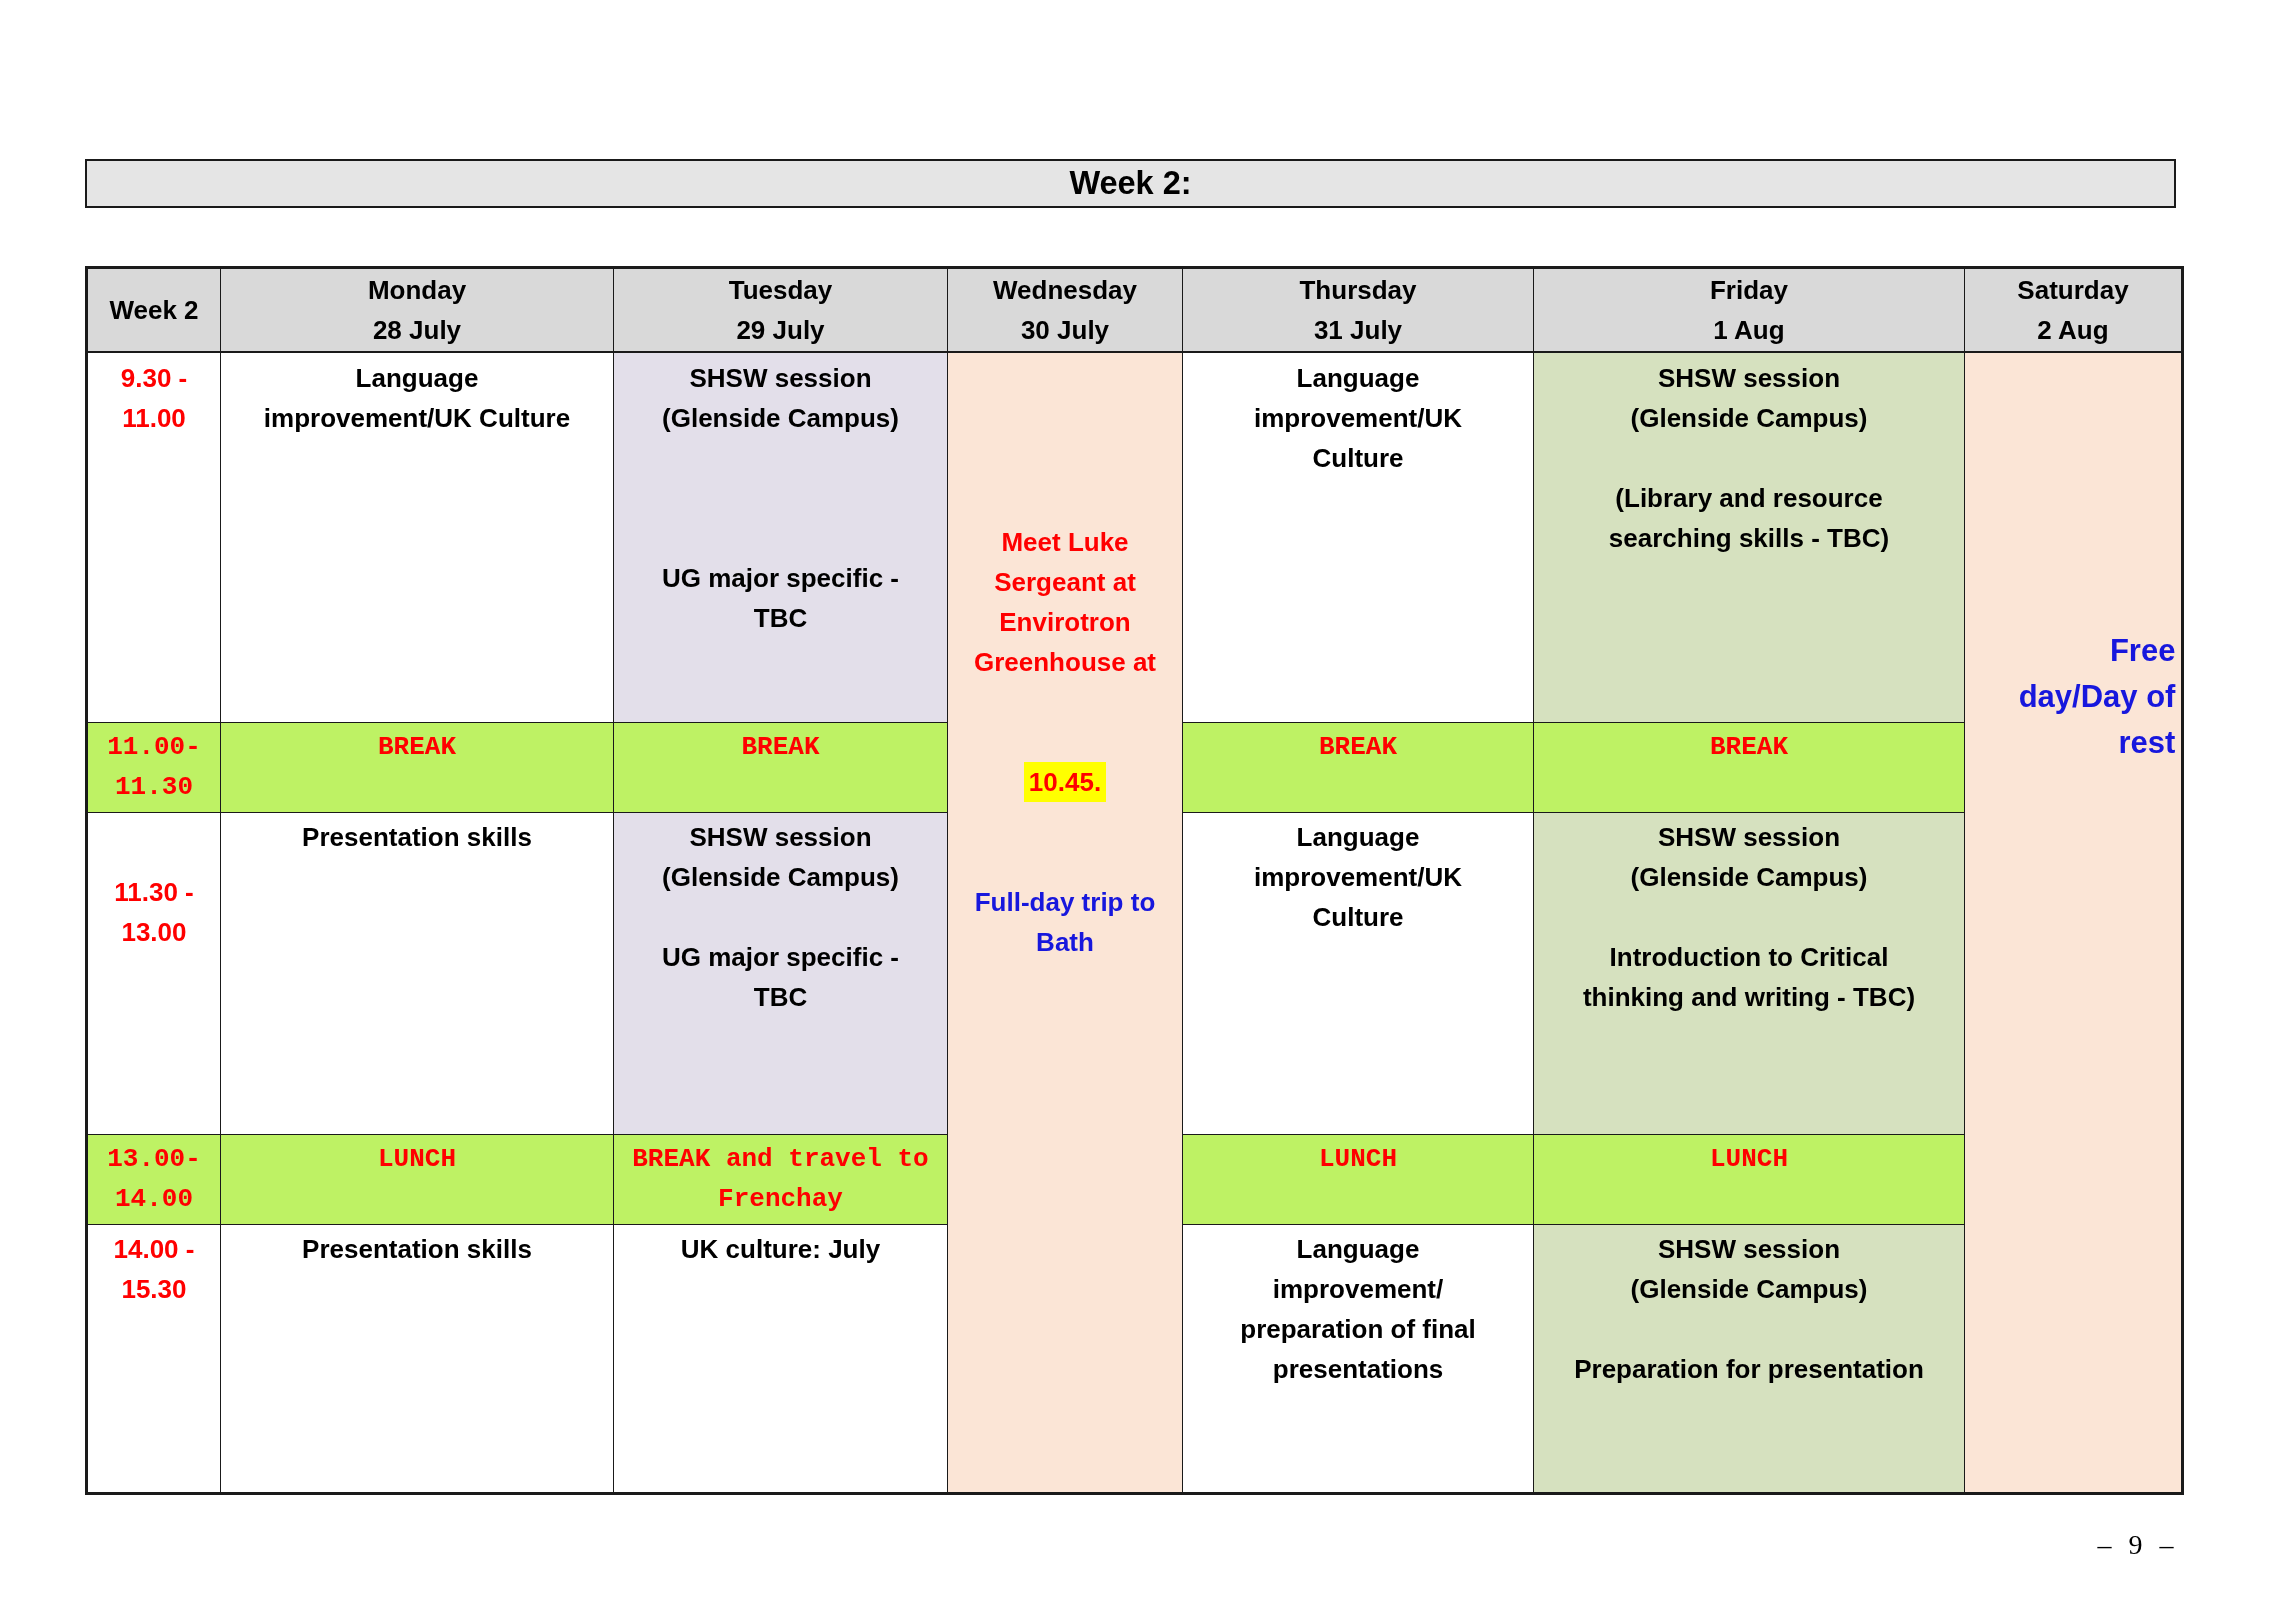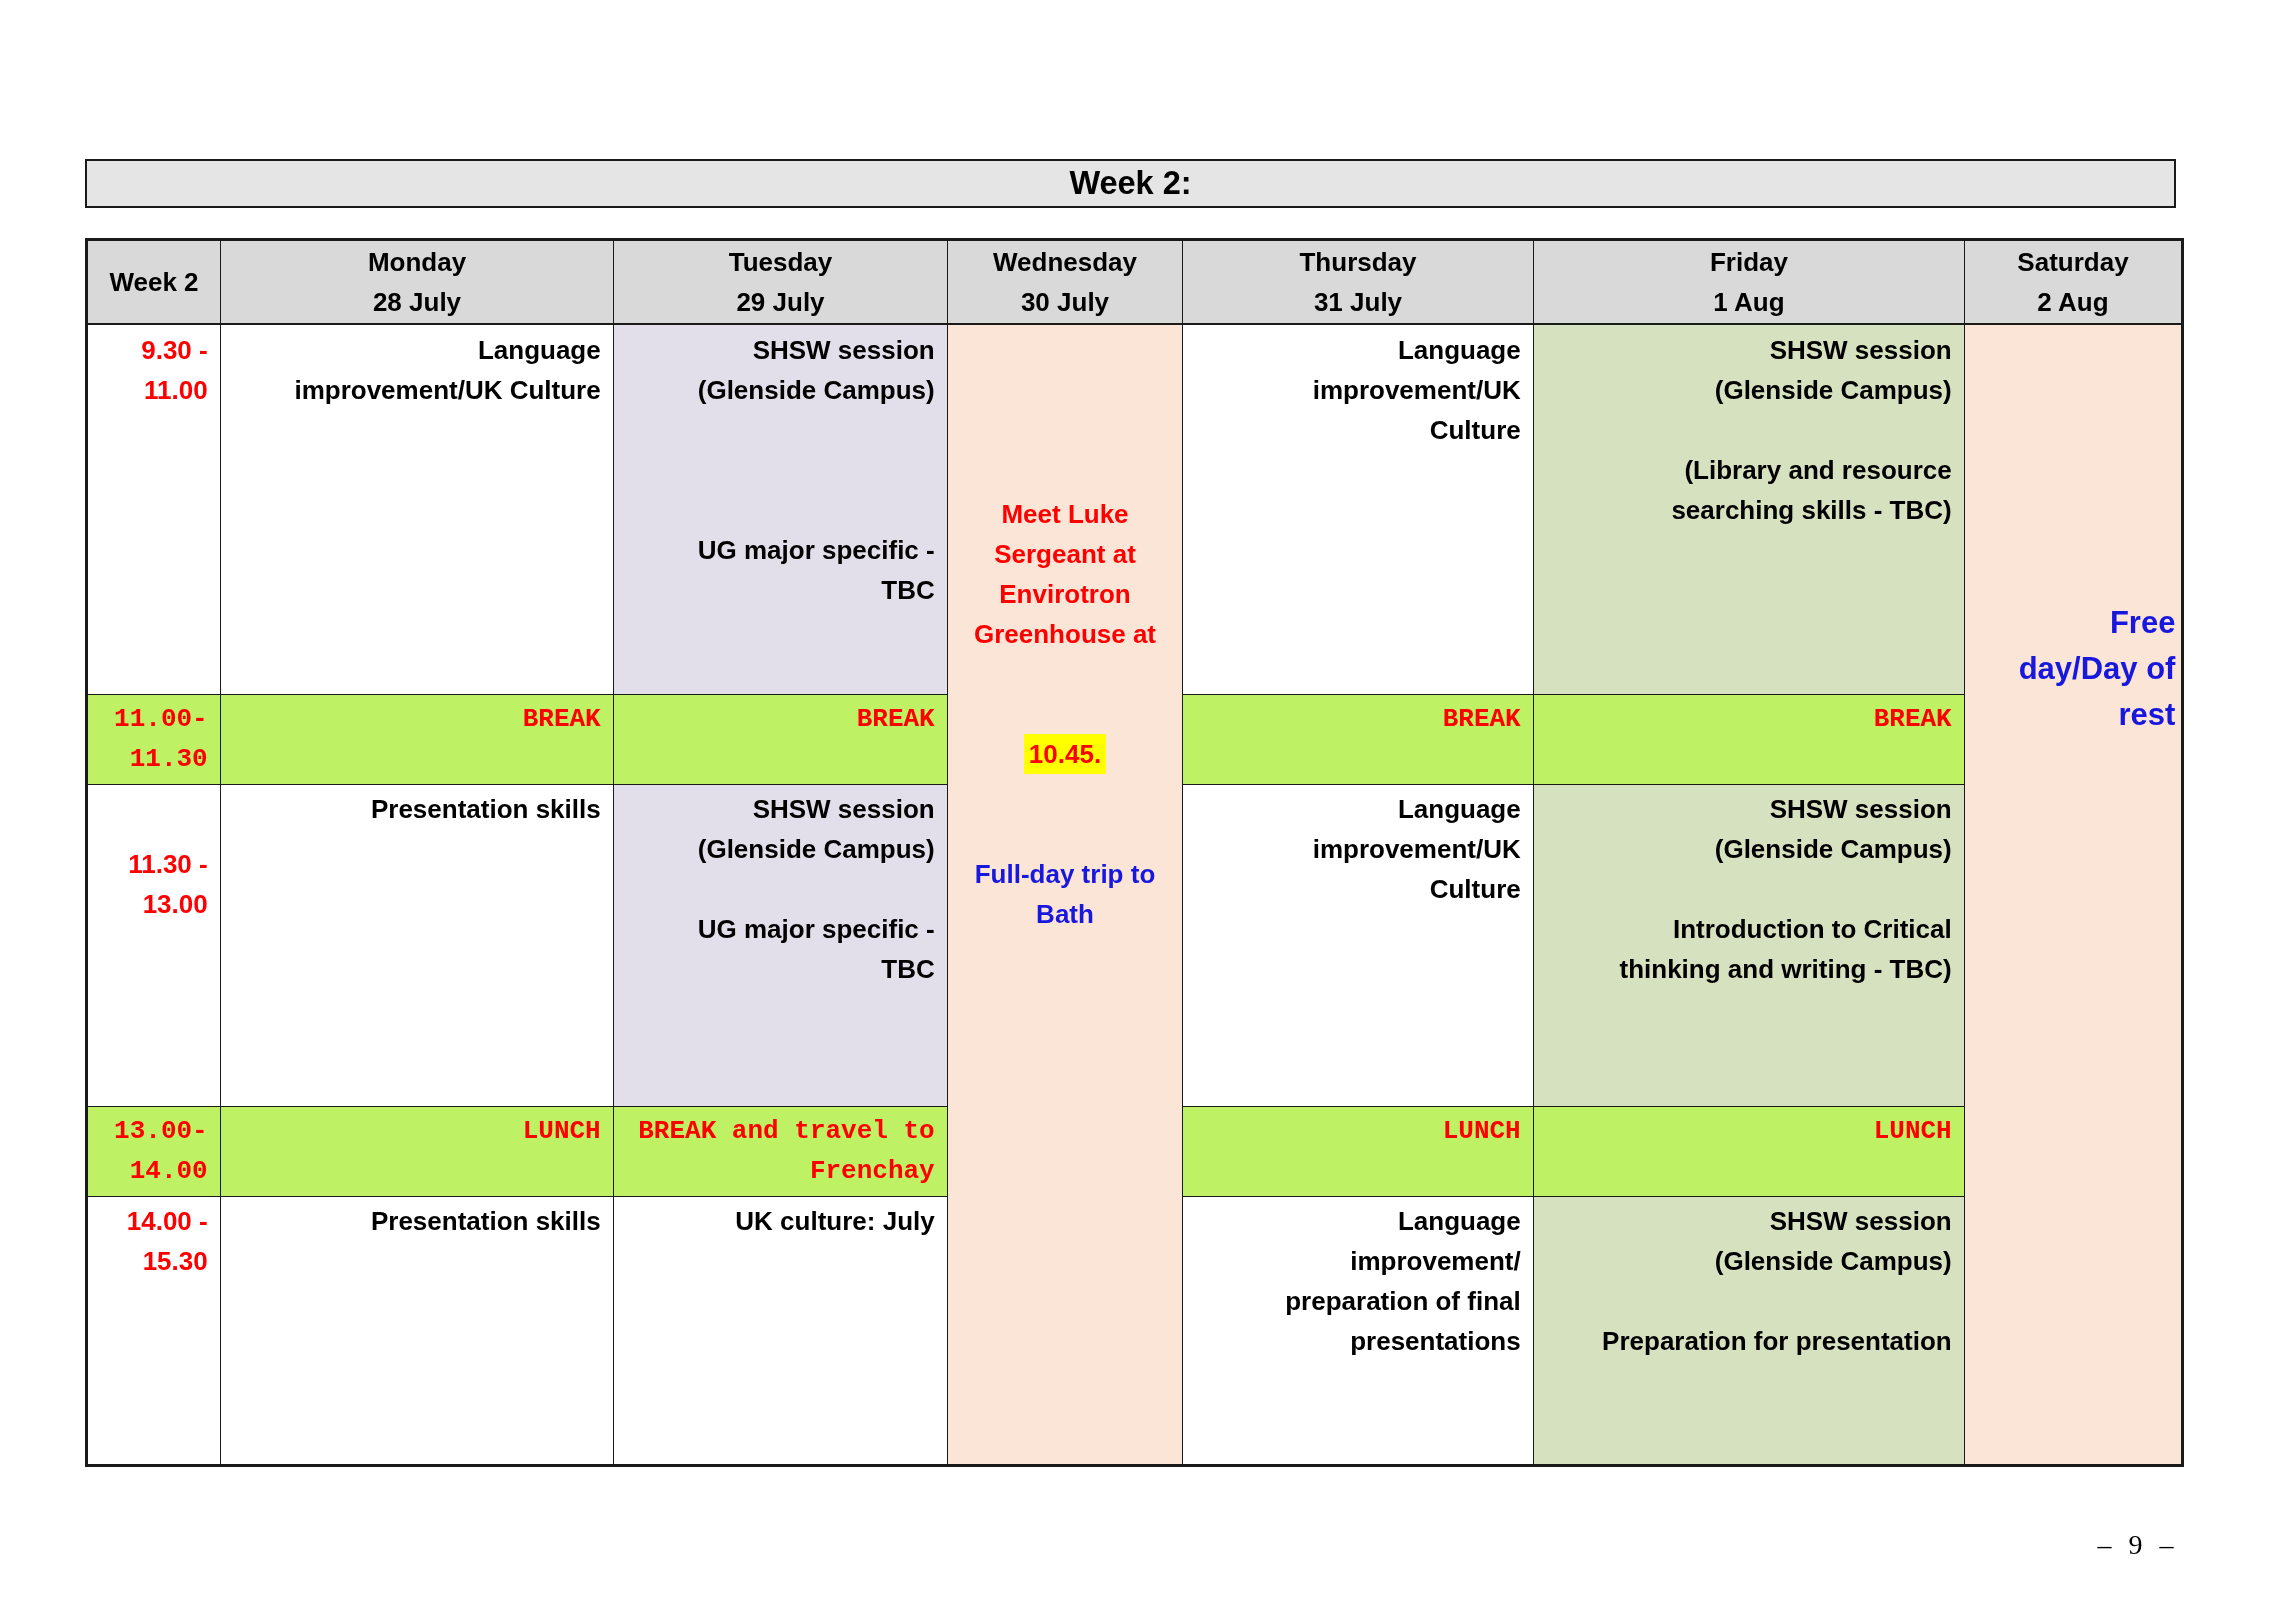--- a/index.html
+++ b/index.html
@@ -13,24 +13,25 @@
     position:absolute;left:85px;top:159px;width:2087px;height:45px;
     background:#e5e5e5;border:2.2px solid #1a1a1a;
     display:flex;align-items:center;justify-content:center;
     font-size:32.5px;
   }
   
   .tablewrap{position:absolute;left:85px;top:238px;}
   table{
     border-collapse:collapse;table-layout:fixed;width:2097px;
     border:3.9px solid #1a1a1a;
+    margin-top:28px;
   }
   td,th{
     border:1.7px solid #1a1a1a;
-    vertical-align:top;text-align:right;
+    vertical-align:top;text-align:center;
     padding:4.5px 12.3px;
     font-size:26px;line-height:40px;font-weight:bold;
     white-space:pre-line;overflow:hidden;
   }
   tr.hdr th{
     background:#d9d9d9;text-align:center;vertical-align:middle;
     padding:1.1px 3.4px;border-bottom:2.8px solid #1a1a1a;
   }
   .time{color:#ff0000;}
   .gray{background:#bef264;font-family:Liberation Mono, monospace;}

